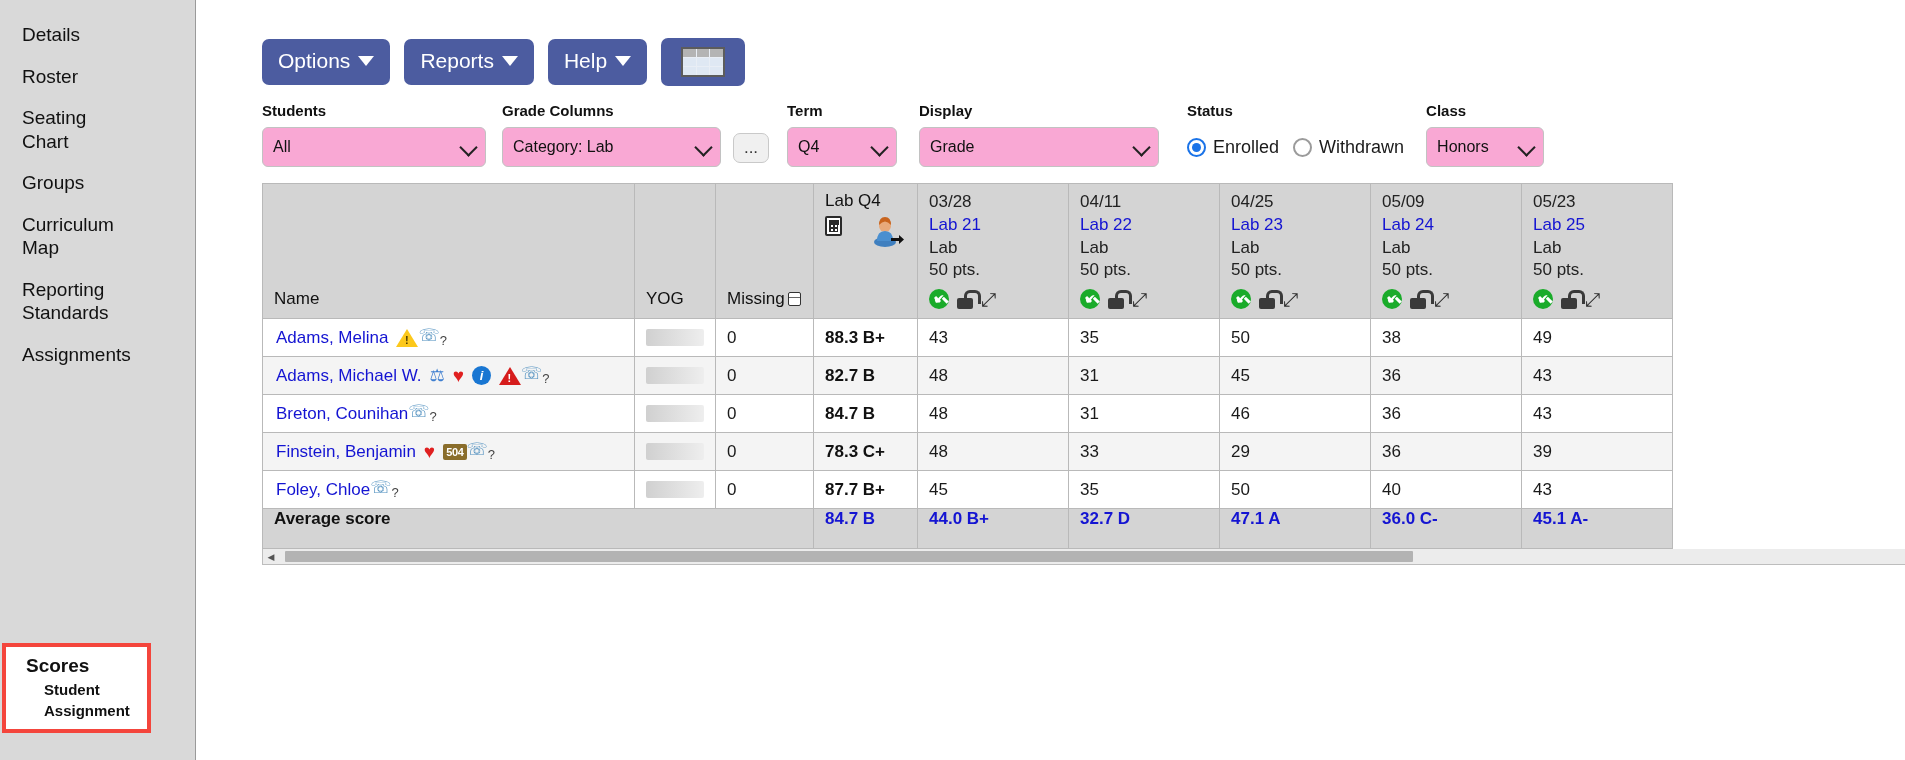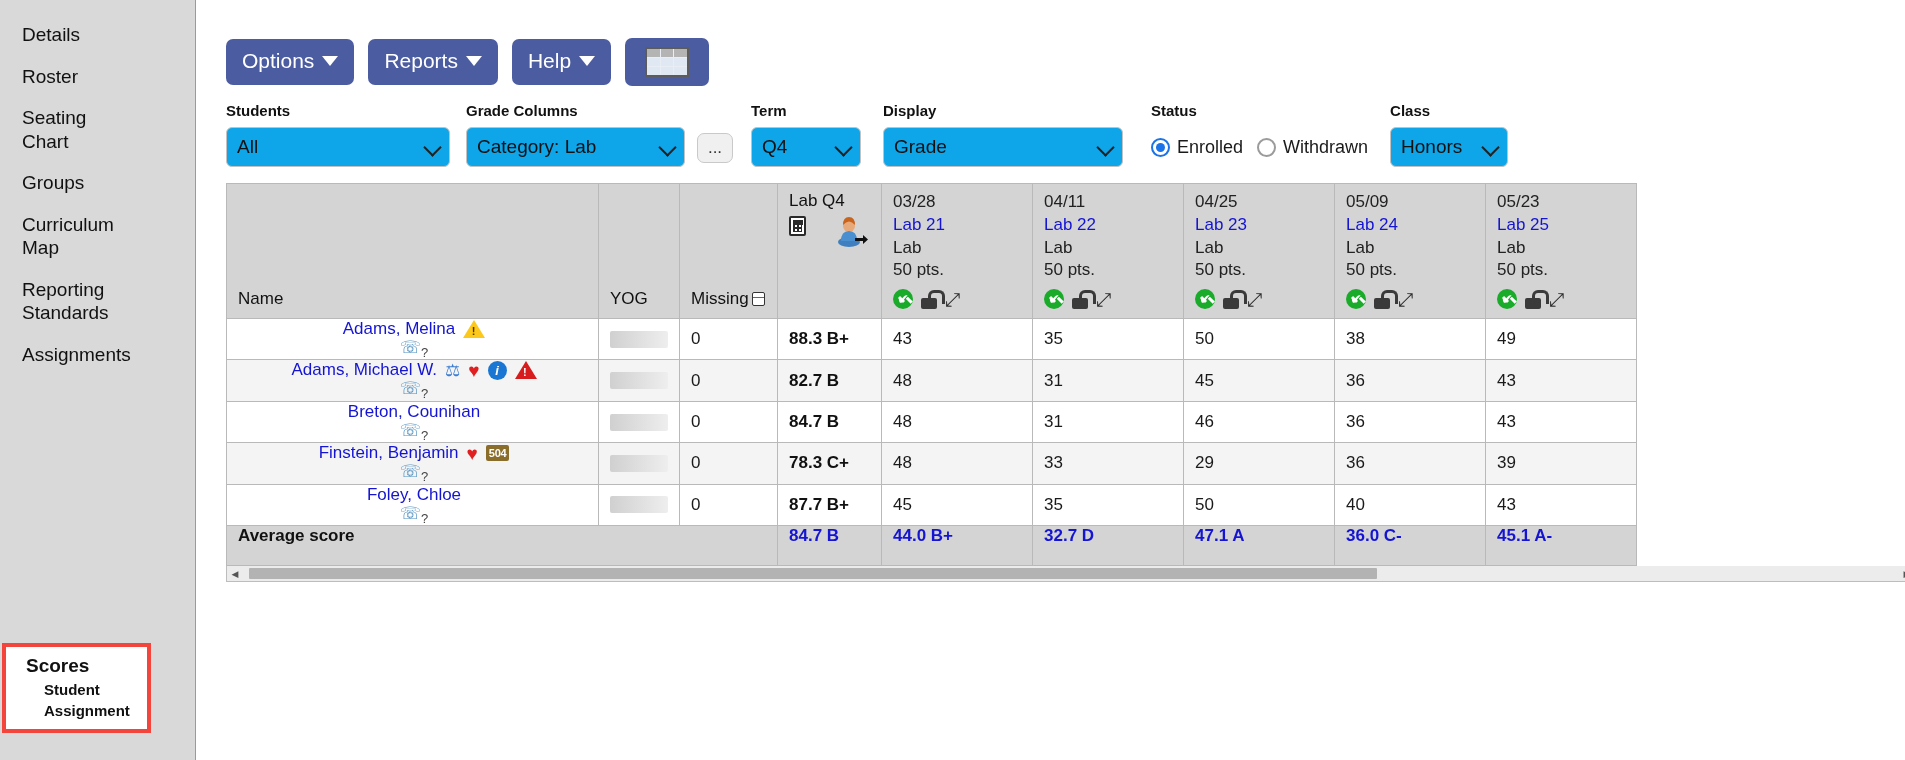--- a/index.html
+++ b/index.html
@@ -4,21 +4,21 @@
 <style>
   * { box-sizing: border-box; }
   html, body { margin:0; padding:0; }
   body {
     width:1905px; height:760px;
     font-family:"Liberation Sans", sans-serif;
     font-size:15px; color:#1a1a1a;
     background:#ffffff;
     overflow:hidden;
   }
-  .app { display:flex; width:1905px; height:760px; }
+  .app { display:flex; width:1905px; height:760px;gap:36px; }
 
   
   .sidebar {
     width:196px; flex:0 0 196px; height:760px;
     background:#d9d9d9; border-right:1px solid #9a9a9a;
     position:relative; padding-top:14px;
   }
   .nav-item {
     padding:9px 0 9px 22px;
     font-size:19px; line-height:1.24; color:#111;
@@ -47,22 +47,22 @@
   .grid-ico { width:44px; height:30px; border:2px solid #5c5c5c; background:#e9eef5; display:grid; grid-template-columns:1fr 1fr 1fr; grid-template-rows:8px 1fr 1fr; gap:1px; }
   .grid-ico i { background:#dfe8f3; display:block; }
   .grid-ico i.hdr { background:#b4b4b4; }
 
   
   .filters { display:flex; align-items:flex-end; padding:16px 0 0 14px; gap:0; }
   .fgroup { display:flex; flex-direction:column;justify-content:center; }
   .flabel { font-size:15px; font-weight:bold; color:#111; margin-bottom:8px; }
   .fselect {
     appearance:none; -webkit-appearance:none;
-    border:1px solid #c2c2c2; border-radius:6px; background:#0ea5e9;
-    font-family:"Liberation Sans", sans-serif; font-size:19px; color:#111;
+    border:1px solid #c2c2c2; border-radius:6px; background:#f9a8d4;
+    font-family:"Liberation Sans", sans-serif; font-size:16px; color:#111;
     padding:7px 30px 8px 10px; height:40px; cursor:pointer;
   }
   .selwrap { position:relative; display:inline-block; }
   .selwrap::after {
     content:""; position:absolute; right:11px; top:14px; pointer-events:none;
     width:11px;height:11px;border-right:2.4px solid #222;border-bottom:2.4px solid #222;
     transform:rotate(45deg);
   }
   .dots-btn {
     border:1px solid #c9c9c9; border-radius:7px; background:#f0f0f0;
@@ -108,21 +108,21 @@
   .chk::after { content:""; position:absolute; left:5px; top:8.5px; width:7px;height:3px; background:#fff; transform:rotate(45deg); box-shadow:6px -5px 0 0 #fff; }
   .chk::before { content:"✔"; position:absolute; inset:0; color:#fff; font-size:14px; text-align:center; line-height:20px; }
   .lock { width:16px;height:19px; position:relative; display:inline-block; }
   .lock::after { content:""; position:absolute; bottom:0; left:0; width:16px;height:11px; background:#3a3a3a; border-radius:2px; }
   .lock::before { content:""; position:absolute; top:0; left:7px; width:11px;height:11px; border:3px solid #3a3a3a; border-bottom:none; border-radius:6px 6px 0 0; }
   .expand { width:19px;height:19px; color:#2b2b2b; font-size:19px; line-height:19px; }
 
   tbody td { height:38px; font-size:17px; padding:0 11px; vertical-align:middle; background:#fff; }
   tbody tr.alt td { background:#f4f4f4; }
   .stu-cell { padding:0 0 0 13px !important; }
-  .stu-flex { display:flex; align-items:center; justify-content:space-between; padding-right:10px;flex-direction:column; }
+  .stu-flex { display:flex; align-items:center; padding-right:10px; }
   .stu-left { display:flex; align-items:center; gap:8px; }
   .stu-name { color:#1414d2; font-size:17px; cursor:pointer; }
   .ico { display:inline-block; vertical-align:middle; }
   .ico-warn { width:0;height:0;border-left:11px solid transparent;border-right:11px solid transparent;border-bottom:18px solid #fcc81b; position:relative; }
   .ico-warn::after { content:"!"; position:absolute; left:-2.5px; top:5px; font-size:11px; font-weight:bold; color:#4a3a00; }
   .ico-alert { width:0;height:0;border-left:11px solid transparent;border-right:11px solid transparent;border-bottom:18px solid #d61c1c; position:relative; }
   .ico-alert::after { content:"!"; position:absolute; left:-2.5px; top:5px; font-size:11px; font-weight:bold; color:#fff; }
   .ico-scale { font-size:17px; color:#3f7fd0; line-height:1; }
   .ico-heart { font-size:19px; color:#e02020; line-height:1; }
   .ico-info { width:19px;height:19px;border-radius:50%;background:#1976d2; color:#fff; font-size:13px; font-weight:bold; text-align:center; line-height:19px; font-style:italic; }

